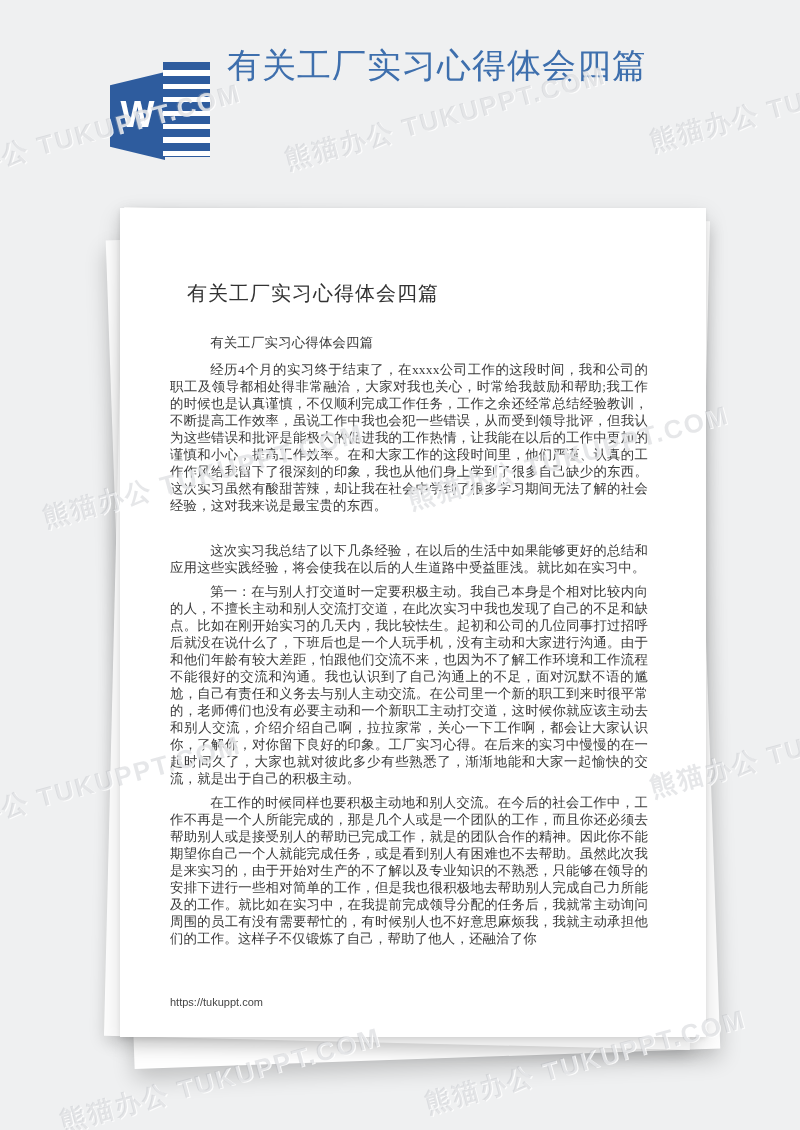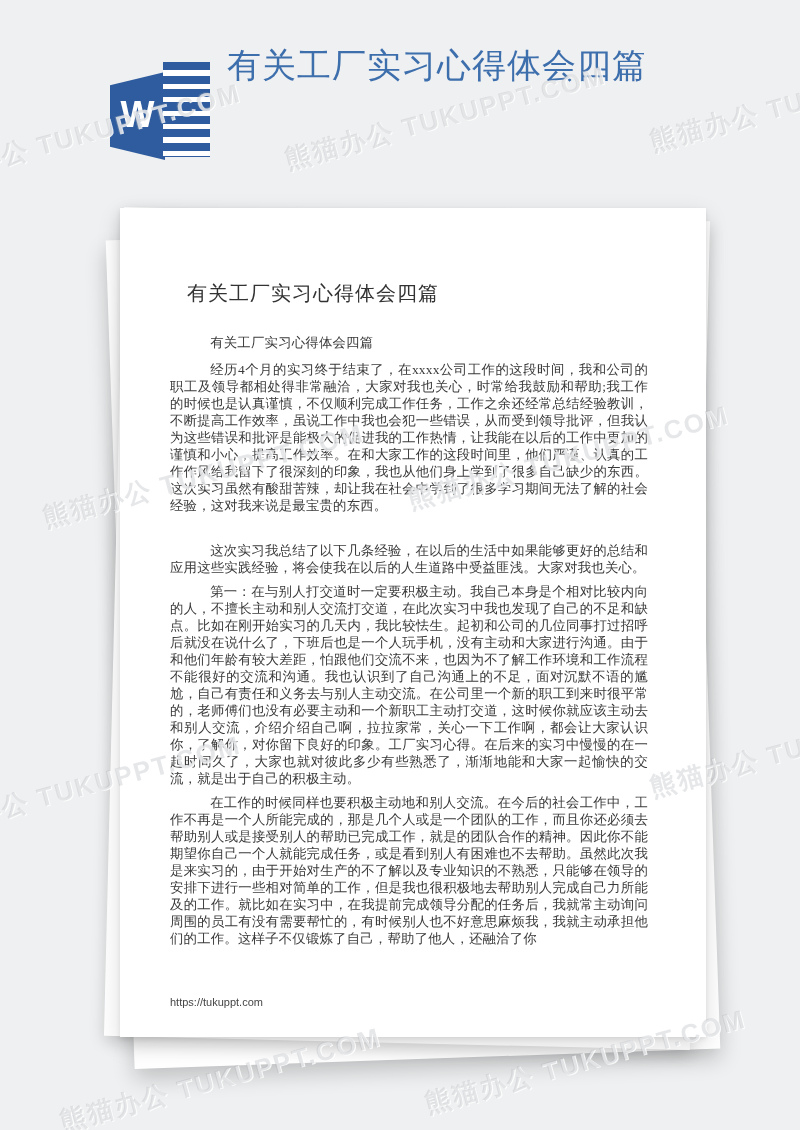--- a/index.html
+++ b/index.html
@@ -124,21 +124,21 @@
   </div>
 
   <div class="stack">
     <div class="page back2"></div>
     <div class="page back1"></div>
     <div class="page front">
       <div class="doc">
         <h2 class="doc-title">有关工厂实习心得体会四篇</h2>
         <p class="sub">有关工厂实习心得体会四篇</p>
         <p class="para-1">经历4个月的实习终于结束了，在xxxx公司工作的这段时间，我和公司的职工及领导都相处得非常融洽，大家对我也关心，时常给我鼓励和帮助;我工作的时候也是认真谨慎，不仅顺利完成工作任务，工作之余还经常总结经验教训，不断提高工作效率，虽说工作中我也会犯一些错误，从而受到领导批评，但我认为这些错误和批评是能极大的促进我的工作热情，让我能在以后的工作中更加的谨慎和小心，提高工作效率。在和大家工作的这段时间里，他们严谨、认真的工作作风给我留下了很深刻的印象，我也从他们身上学到了很多自己缺少的东西。这次实习虽然有酸甜苦辣，却让我在社会中学到了很多学习期间无法了解的社会经验，这对我来说是最宝贵的东西。</p>
-        <p class="para-2">这次实习我总结了以下几条经验，在以后的生活中如果能够更好的总结和应用这些实践经验，将会使我在以后的人生道路中受益匪浅。大家对我也关心。</p>
+        <p class="para-2">这次实习我总结了以下几条经验，在以后的生活中如果能够更好的总结和应用这些实践经验，将会使我在以后的人生道路中受益匪浅。就比如在实习中。</p>
         <p class="para-3">第一：在与别人打交道时一定要积极主动。我自己本身是个相对比较内向的人，不擅长主动和别人交流打交道，在此次实习中我也发现了自己的不足和缺点。比如在刚开始实习的几天内，我比较怯生。起初和公司的几位同事打过招呼后就没在说什么了，下班后也是一个人玩手机，没有主动和大家进行沟通。由于和他们年龄有较大差距，怕跟他们交流不来，也因为不了解工作环境和工作流程不能很好的交流和沟通。我也认识到了自己沟通上的不足，面对沉默不语的尴尬，自己有责任和义务去与别人主动交流。在公司里一个新的职工到来时很平常的，老师傅们也没有必要主动和一个新职工主动打交道，这时候你就应该主动去和别人交流，介绍介绍自己啊，拉拉家常，关心一下工作啊，都会让大家认识你，了解你，对你留下良好的印象。工厂实习心得。在后来的实习中慢慢的在一起时间久了，大家也就对彼此多少有些熟悉了，渐渐地能和大家一起愉快的交流，就是出于自己的积极主动。</p>
         <p class="para-4">在工作的时候同样也要积极主动地和别人交流。在今后的社会工作中，工作不再是一个人所能完成的，那是几个人或是一个团队的工作，而且你还必须去帮助别人或是接受别人的帮助已完成工作，就是的团队合作的精神。因此你不能期望你自己一个人就能完成任务，或是看到别人有困难也不去帮助。虽然此次我是来实习的，由于开始对生产的不了解以及专业知识的不熟悉，只能够在领导的安排下进行一些相对简单的工作，但是我也很积极地去帮助别人完成自己力所能及的工作。就比如在实习中，在我提前完成领导分配的任务后，我就常主动询问周围的员工有没有需要帮忙的，有时候别人也不好意思麻烦我，我就主动承担他们的工作。这样子不仅锻炼了自己，帮助了他人，还融洽了你</p>
         <div class="doc-footer">https://tukuppt.com</div>
       </div>
     </div>
   </div>
 
   <div class="wm-layer">
     <span class="wm">熊猫办公 TUKUPPT.COM</span>
     <span class="wm">熊猫办公 TUKUPPT.COM</span>

